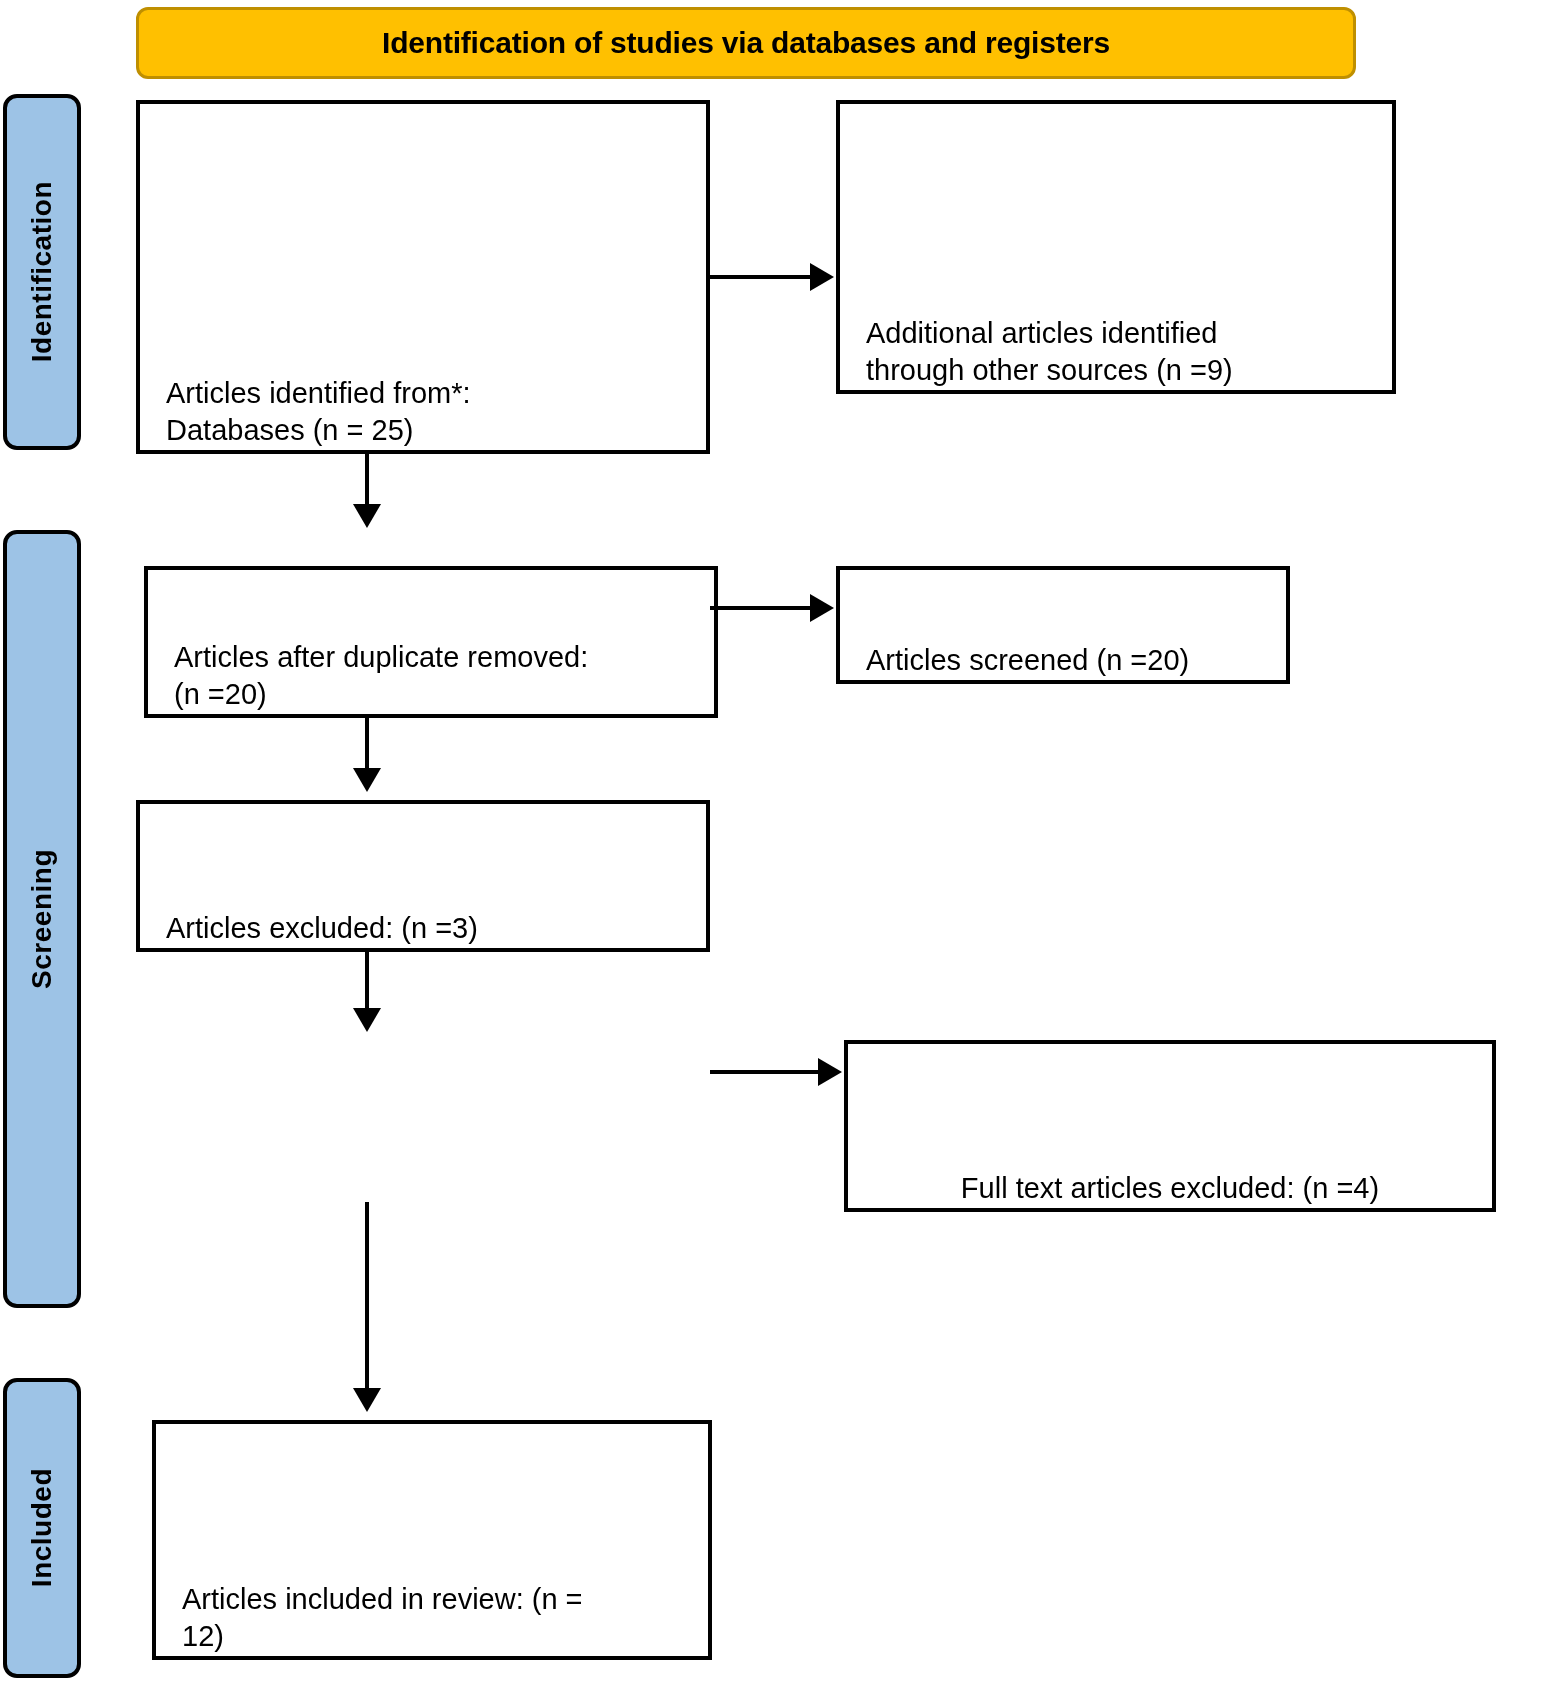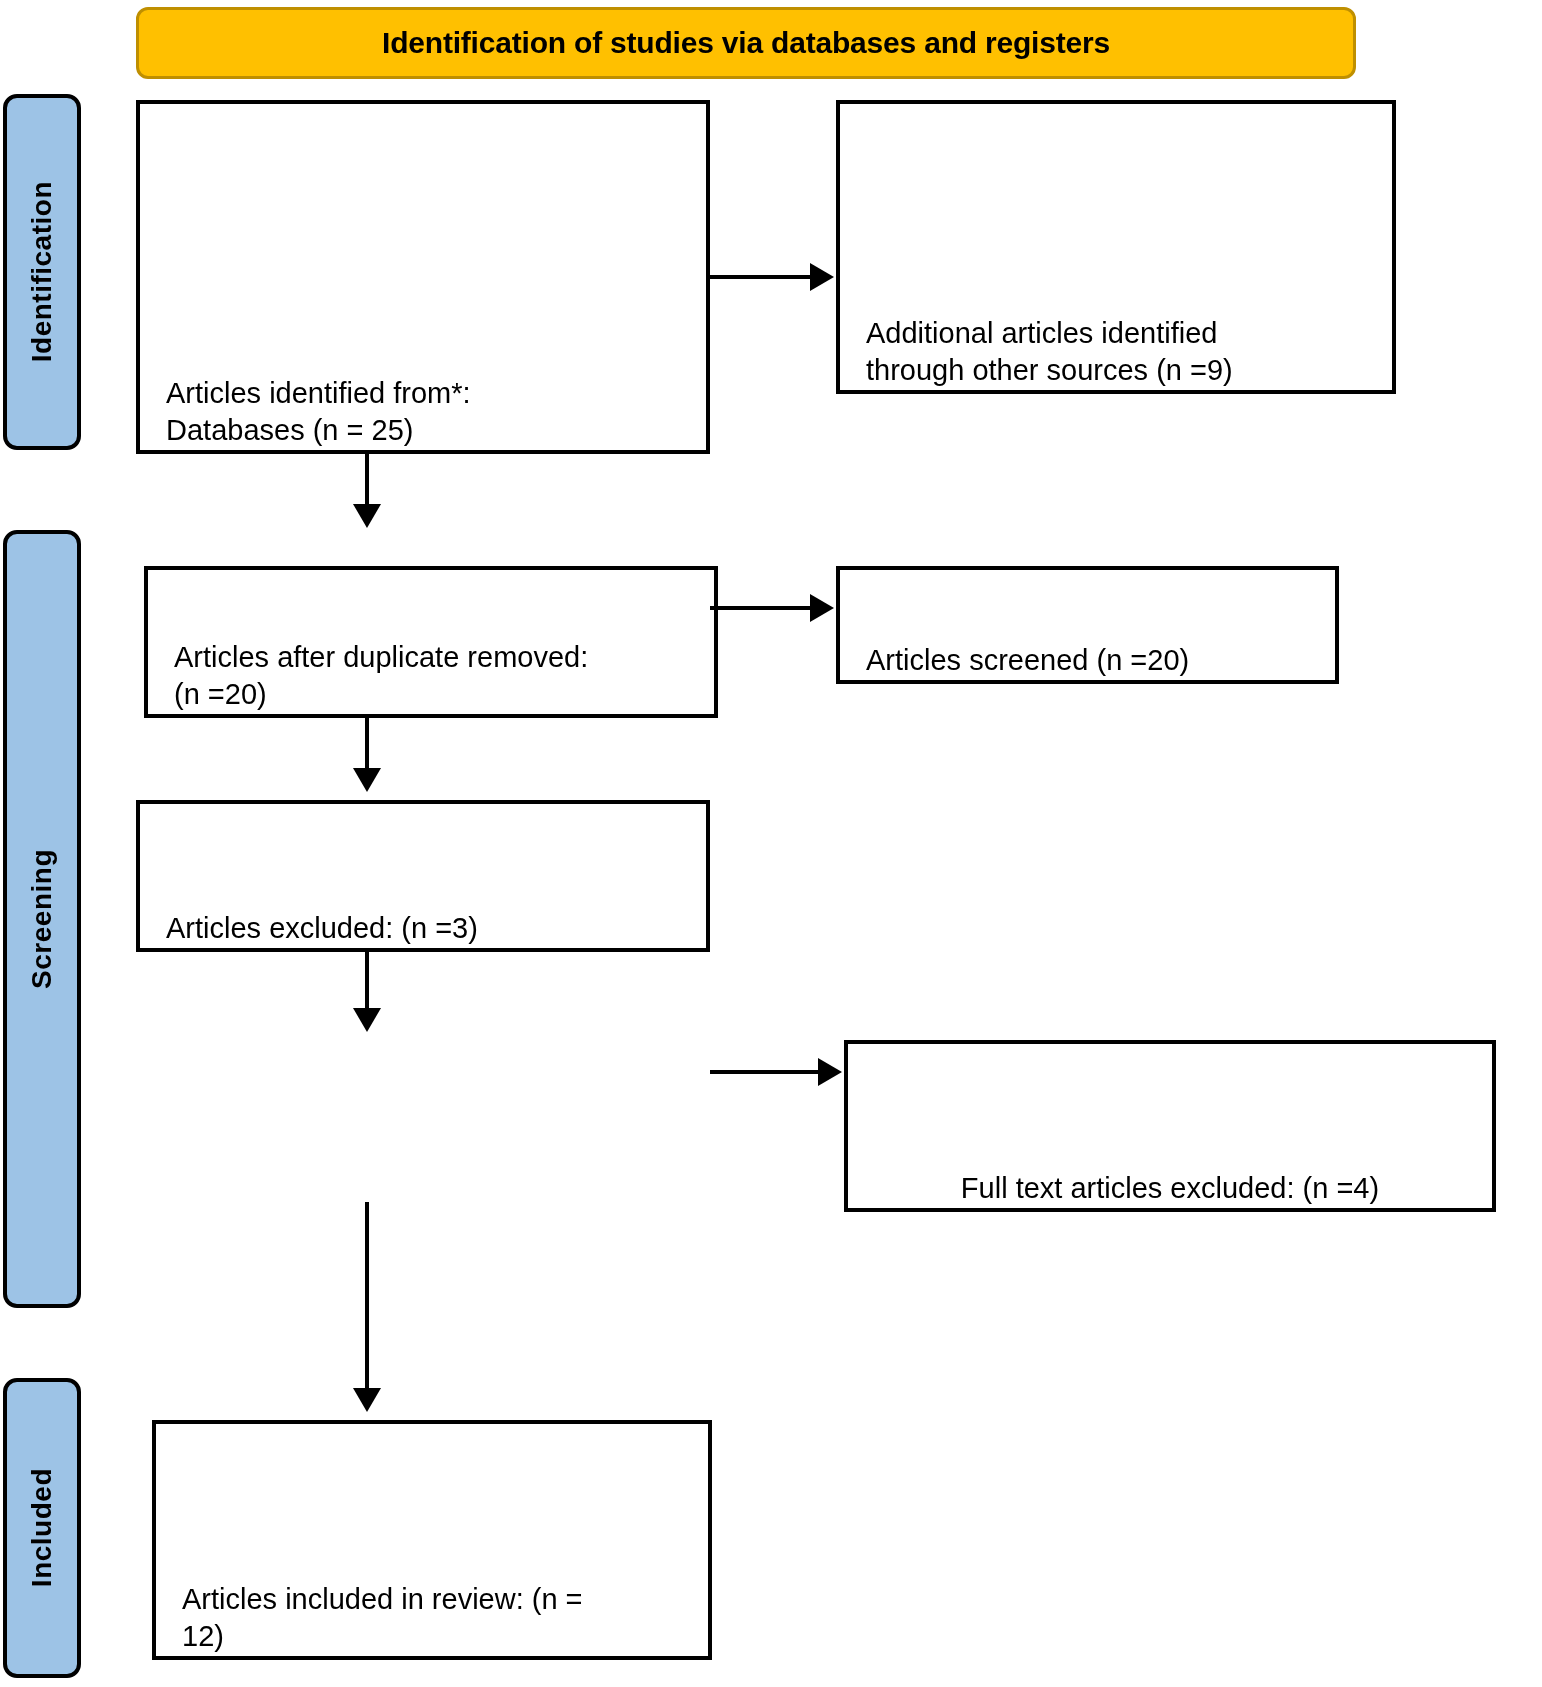--- a/index.html
+++ b/index.html
@@ -85,21 +85,21 @@
   }
   .node-box.center-text {
     justify-content: center;
     padding-left: 20px;
   }
   .node-box.center-text .node-text { text-align: center; }
 
   #box-identified        { left: 136px; top: 100px;  width: 574px; height: 354px; }
   #box-additional        { left: 836px; top: 100px;  width: 560px; height: 294px; }
   #box-duplicates        { left: 144px; top: 566px;  width: 574px; height: 152px; }
-  #box-screened          { left: 836px; top: 566px;  width: 503px; height: 118px; }
+  #box-screened          { left: 836px; top: 566px;  width: 454px; height: 118px; }
   #box-excluded          { left: 136px; top: 800px;  width: 574px; height: 152px; }
   #box-eligibility       { left: 136px; top: 1040px; width: 574px; height: 162px; }
   #box-fulltext-excluded { left: 844px; top: 1040px; width: 652px; height: 172px; }
   #box-included          { left: 152px; top: 1420px; width: 560px; height: 240px; }
 
   
   .conn {
     position: absolute;
     background: #000000;
   }

